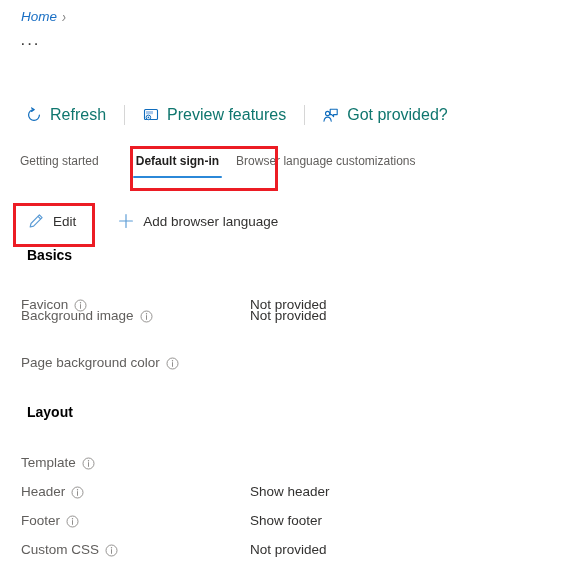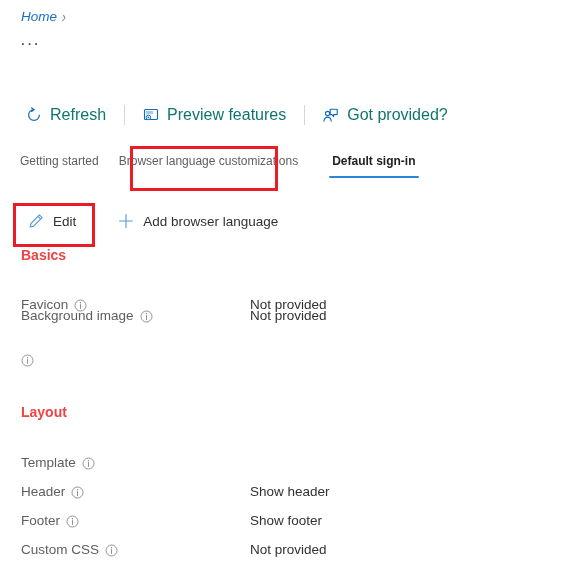--- a/index.html
+++ b/index.html
@@ -153,24 +153,24 @@
     width: 16px;
     height: 16px;
     display: inline-flex;
     align-items: center;
     justify-content: center;
   }
 
   
   .section-heading {
     position: absolute;
-    left: 21px;
+    left: 27px;
     font-size: 14px;
     font-weight: 700;
-    color: #ef4444;
+    color: #000000;
     line-height: 19px;
   }
   #heading-basics { top: 246px; }
   #heading-layout { top: 403px; }
 
   
   .prop-row {
     position: absolute;
     left: 21px;
     width: 520px;
@@ -272,26 +272,26 @@
     </span>
     <span>Got provided?</span>
   </div>
 
 </div>
 
 <div class="tabs">
   <div class="tab">
     <span>Getting started</span>
   </div>
-  <div class="tab">
-    <span>Browser language customizations</span>
-  </div>
   <div class="tab active">
     <span>Default sign-in</span>
     <span class="tab-underline"></span>
+  </div>
+  <div class="tab">
+    <span>Browser language customizations</span>
   </div>
 </div>
 
 <div class="actionbar">
 
   <div class="act-item act-first">
     <span class="act-icon">
       <svg width="16" height="16" viewBox="0 0 16 16">
         <path d="M11.4 1.9 L14.1 4.6 L5.6 13.1 L2.2 14.0 L3.0 10.5 Z" fill="none" stroke="#5b9bd5" stroke-width="1.15" stroke-linejoin="round"></path>
         <path d="M10.0 3.3 L12.7 6.0" fill="none" stroke="#5b9bd5" stroke-width="1.15"></path>
@@ -336,20 +336,21 @@
         <circle cx="6.5" cy="3.7" r="0.7" fill="#8a8886"></circle>
         <path d="M6.5 5.6 V9.4" stroke="#8a8886" stroke-width="0.95" stroke-linecap="round"></path>
       </svg>
     </span>
   </span>
   <span class="prop-value">Not provided</span>
 </div>
 
 <div class="prop-row" style="top:354px;">
   <span class="prop-label">
+    <span>Page background color</span>
     <span class="info-icon">
       <svg width="13" height="13" viewBox="0 0 13 13">
         <circle cx="6.5" cy="6.5" r="5.5" fill="none" stroke="#8a8886" stroke-width="0.9"></circle>
         <circle cx="6.5" cy="3.7" r="0.7" fill="#8a8886"></circle>
         <path d="M6.5 5.6 V9.4" stroke="#8a8886" stroke-width="0.95" stroke-linecap="round"></path>
       </svg>
     </span>
   </span>
   <span class="prop-value"></span>
 </div>

